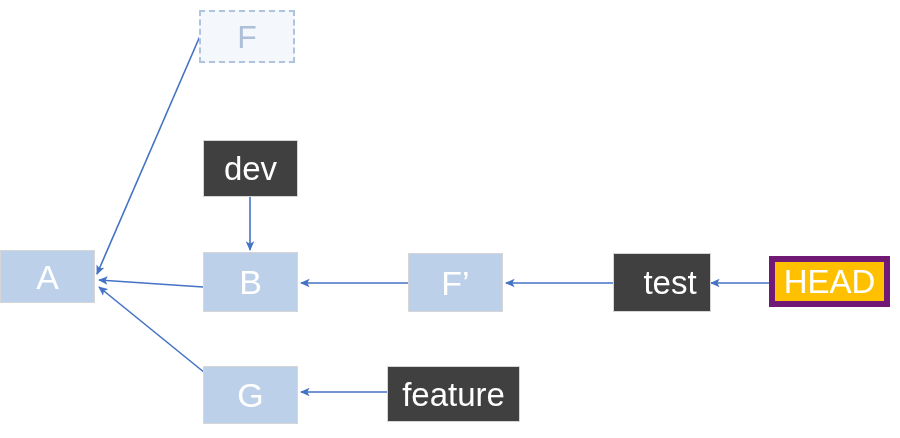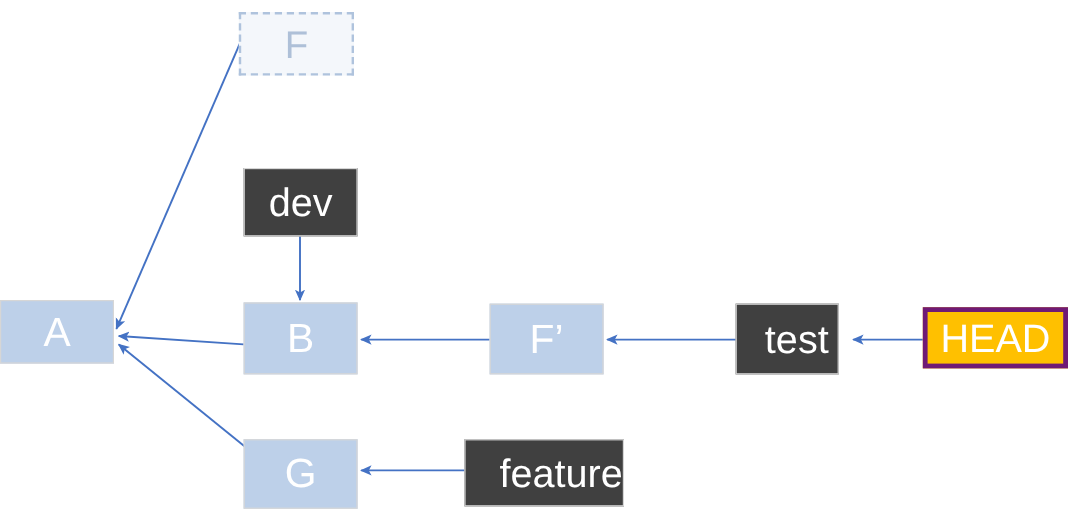--- a/index.html
+++ b/index.html
@@ -46,21 +46,21 @@
     color: #AEC0D8;
     font-size: 32px;
   }
   .node-branch {
     background: #404040;
     border: 1px solid #D6D6D6;
     font-size: 33px;
   }
   .node-head {
     background: #FFC000;
-    border: 4px solid #701a75;
+    border: 6px solid #701a75;
     font-size: 33px;
   }
 </style>
 </head>
 <body>
 
 <div id="canvas">
 
   <svg id="arrow-layer" viewBox="0 0 900 438" width="900" height="438">
       <defs>
@@ -87,27 +87,27 @@
       </div>
       <div class="node node-commit" style="left: 0px; top: 250px; width: 95px; height: 53px;">
         <span>A</span>
       </div>
       <div class="node node-commit" style="left: 203px; top: 252px; width: 95px; height: 60px;">
         <span>B</span>
       </div>
       <div class="node node-commit" style="left: 408px; top: 253px; width: 95px; height: 59px;">
         <span>F’</span>
       </div>
-      <div class="node node-branch" style="left: 613px; top: 253px; width: 86px; height: 59px; padding-left: 16px;">
+      <div class="node node-branch" style="left: 613px; top: 253px; width: 98px; height: 59px; padding-left: 16px;">
         <span>test</span>
       </div>
       <div class="node node-head" style="left: 769px; top: 256px; width: 121px; height: 51px;">
         <span>HEAD</span>
       </div>
       <div class="node node-commit" style="left: 203px; top: 366px; width: 95px; height: 58px;">
         <span>G</span>
       </div>
-      <div class="node node-branch" style="left: 387px; top: 366px; width: 133px; height: 56px; justify-content: flex-end;">
+      <div class="node node-branch" style="left: 387px; top: 366px; width: 133px; height: 56px;">
         <span>feature</span>
       </div>
     </div>
 
 </div>
 
 </body></html>

